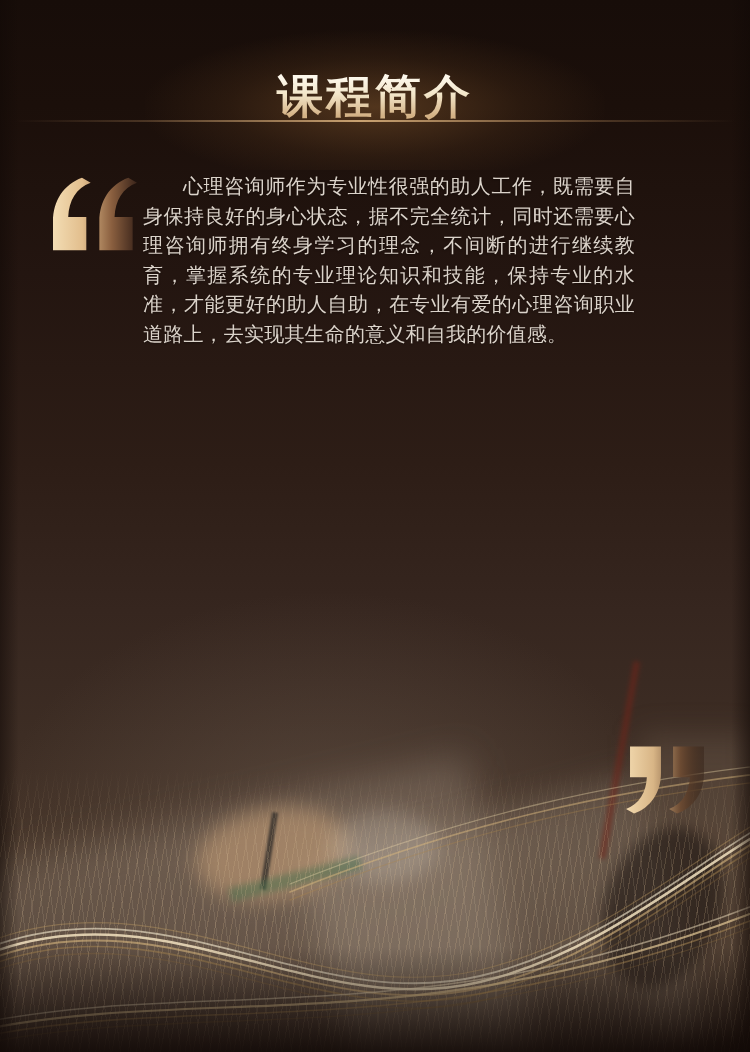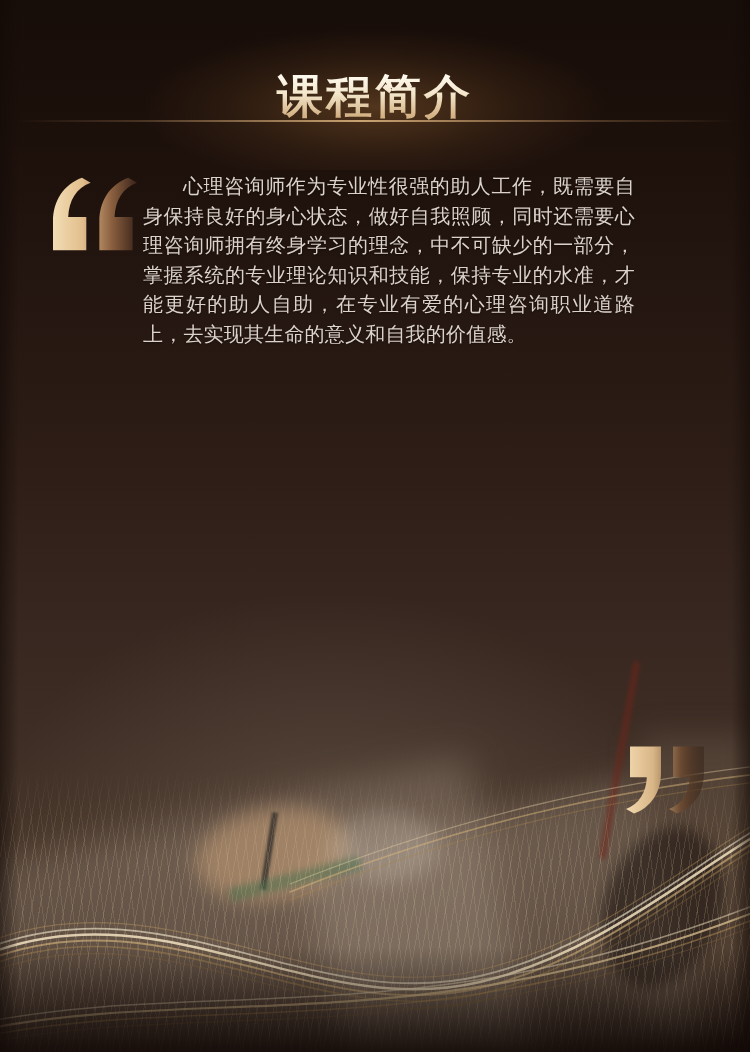--- a/index.html
+++ b/index.html
@@ -165,16 +165,16 @@
         <stop offset="1" stop-color="#f2d9ae"></stop>
       </linearGradient>
     </defs>
     <g fill="url(#cqg)" transform="rotate(180 58 50)">
       <path d="M40 0 C15 9 0 32 0 60 L0 100 L46 100 L46 54 L21 54 C22 32 32 14 52 7 Z"></path>
       <path d="M104 0 C79 9 64 32 64 60 L64 100 L110 100 L110 54 L85 54 C86 32 96 14 116 7 Z"></path>
     </g>
   </svg>
 
   <div class="intro">
-    <p>心理咨询师作为专业性很强的助人工作，既需要自身保持良好的身心状态，做好自我照顾，同时还需要心理咨询师拥有终身学习的理念，中不可缺少的一部分，掌握系统的专业理论知识和技能，保持专业的水准，才能更好的助人自助，在专业有爱的心理咨询职业道路上，去实现其生命的意义和自我的价值感。</p>
+    <p>心理咨询师作为专业性很强的助人工作，既需要自身保持良好的身心状态，据不完全统计，同时还需要心理咨询师拥有终身学习的理念，不间断的进行继续教育，掌握系统的专业理论知识和技能，保持专业的水准，才能更好的助人自助，在专业有爱的心理咨询职业道路上，去实现其生命的意义和自我的价值感。</p>
   </div>
 
 </div>
 
 </body></html>

